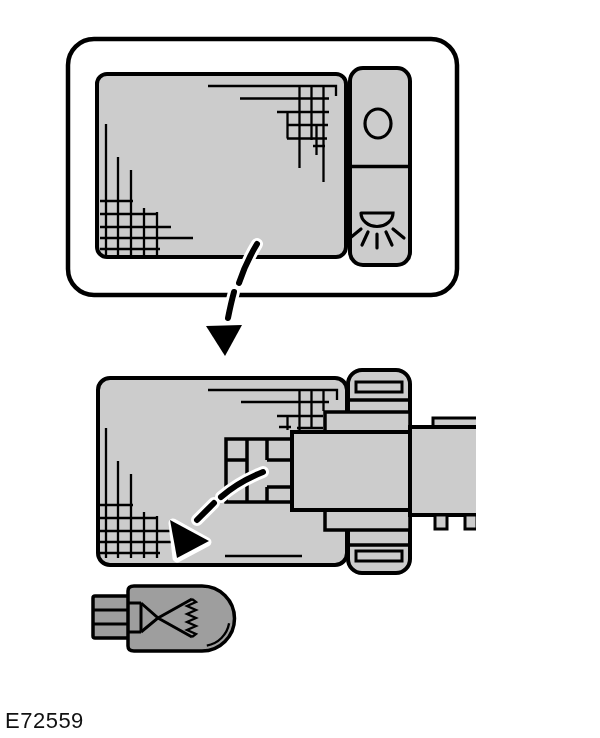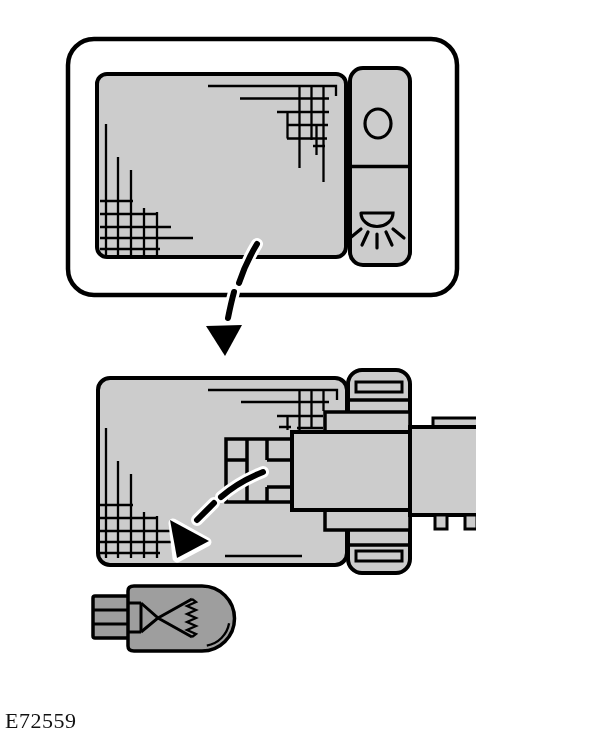--- a/index.html
+++ b/index.html
@@ -4,21 +4,21 @@
 <style>
   :root{
     --background:#ffffff;
     --line:#000000;
     --panel:#cccccc;
     --bulb:#9e9e9e;
     --caption_color:#111111;
   }
   html,body{margin:0;padding:0;background:var(--background);}
   #stage{position:relative;width:476px;height:738px;background:var(--background);
-         font-family:Liberation Serif, serif;overflow:hidden;}
+         font-family:Liberation Sans, sans-serif;overflow:hidden;}
   svg{position:absolute;left:0;top:0;}
   .st  {stroke:var(--line);stroke-width:3.5;fill:none;}
   .st3 {stroke:var(--line);stroke-width:3;fill:none;}
   .st4 {stroke:var(--line);stroke-width:4;fill:none;}
   .st45{stroke:var(--line);stroke-width:4.5;fill:none;}
   .thin{stroke:var(--line);stroke-width:2.3;fill:none;}
   .icon{stroke:var(--line);stroke-width:3.2;fill:none;stroke-linecap:round;}
   .fp{fill:var(--panel);}
   .fw{fill:var(--background);}
   .fb{fill:var(--bulb);}

